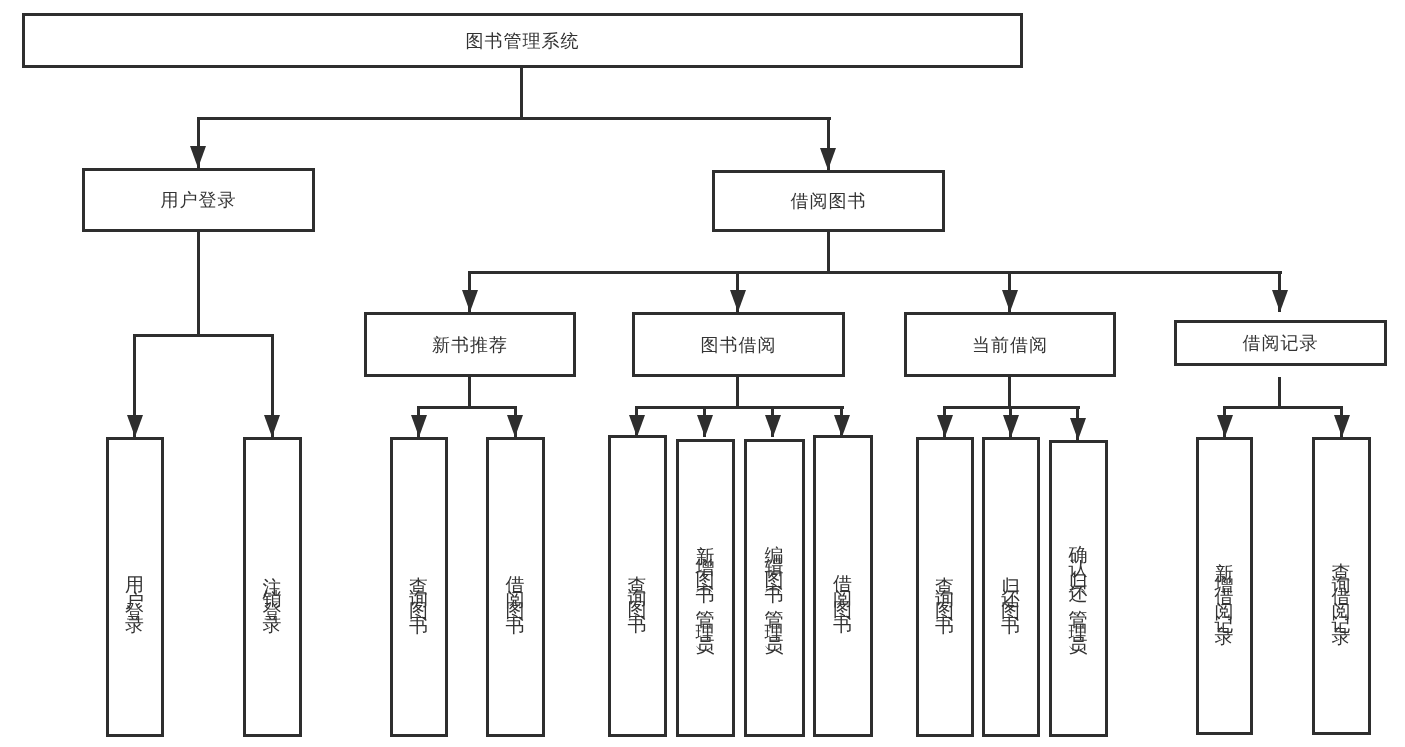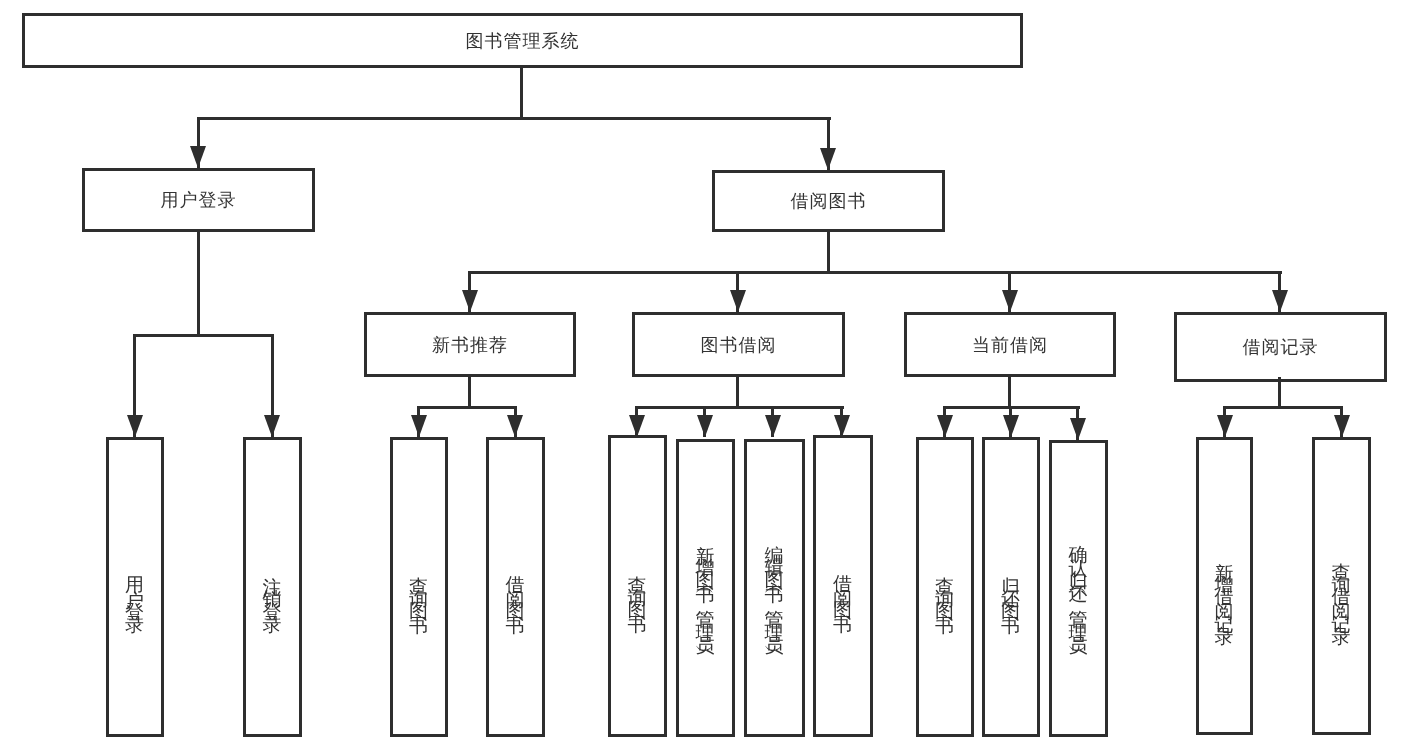--- a/index.html
+++ b/index.html
@@ -77,21 +77,21 @@
 
   <div class="hbox" style="left:364px;top:312px;width:212px;height:65px;">
     <span>新书推荐</span>
   </div>
   <div class="hbox" style="left:632px;top:312px;width:213px;height:65px;">
     <span>图书借阅</span>
   </div>
   <div class="hbox" style="left:904px;top:312px;width:212px;height:65px;">
     <span>当前借阅</span>
   </div>
-  <div class="hbox" style="left:1174px;top:312px;width:213px;height:70px;font-family:Liberation Mono, monospace;">
+  <div class="hbox" style="left:1174px;top:320px;width:213px;height:46px;font-family:Liberation Mono, monospace;">
     <span>借阅记录</span>
   </div>
 
   <div class="line" style="left:468px;top:377px;width:3px;height:32px;"></div>
   <div class="line" style="left:417px;top:406px;width:100px;height:3px;"></div>
   <div class="line" style="left:417px;top:406px;width:3px;height:31px;"></div>
   <div class="arrowhead" style="left:411px;top:415px;"></div>
   <div class="line" style="left:514px;top:406px;width:3px;height:31px;"></div>
   <div class="arrowhead" style="left:507px;top:415px;"></div>
 

